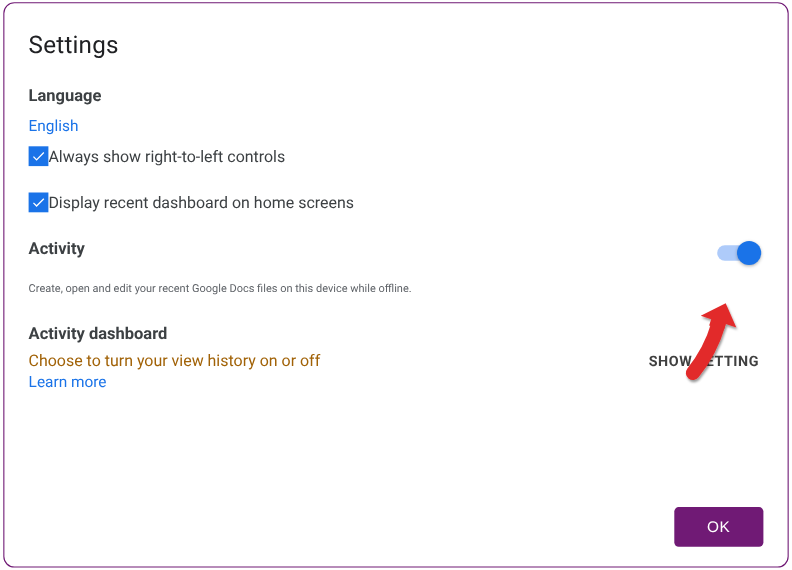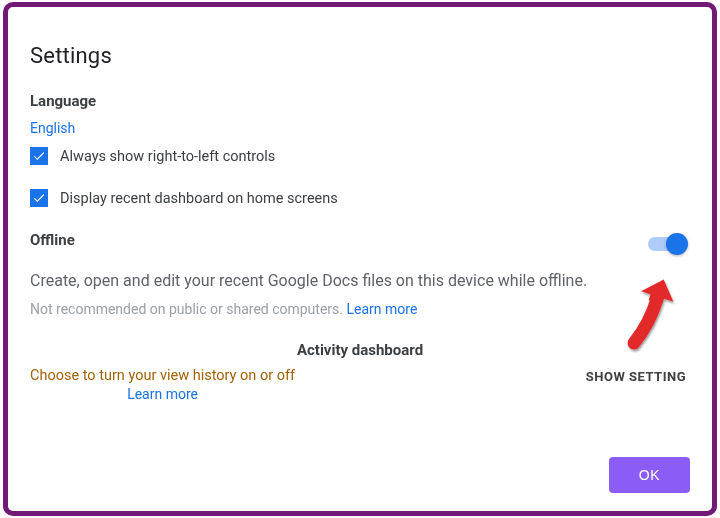--- a/index.html
+++ b/index.html
@@ -9,24 +9,24 @@
       font-family: 'Google Sans', Roboto, Arial, sans-serif;
       background: #fff;
       position: relative;
     }
     .dialog {
       position: absolute;
       top: 2px;
       left: 3px;
       right: 3px;
       bottom: 2px;
-      border: 5px solid #701a75;
+      border: 1px solid #701a75;
       border-radius: 10px;
       background: #fff;
-      padding: 36px 22px 22px 22px;
+      padding: 26px 22px 22px 22px;
       overflow: hidden;
     }
     .title {
       font-size: 22px;
       color: #202124;
       font-weight: 400;
       margin-bottom: 24px;
       letter-spacing: 0.2px;
     }
     .section-heading {
@@ -38,21 +38,21 @@
     .link {
       color: #1a73e8;
       font-size: 14px;
       text-decoration: none;
       cursor: pointer;
       margin-top: 40px;
     }
     .checkbox-row {
       display: flex;
       align-items: center;
-      gap: 12px;
+      gap: 0;
       margin-top: 10px;
     }
     .checkbox {
       width: 18px;
       height: 18px;
       background: #1a73e8;
       display: flex;
       align-items: center;
       justify-content: center;
       cursor: pointer;
@@ -84,31 +84,31 @@
       position: absolute;
       right: -4px;
       top: -4px;
       width: 22px;
       height: 22px;
       background: #1a73e8;
       border-radius: 50%;
       box-shadow: 0 1px 3px rgba(0,0,0,0.3);
     }
     .body-text {
-      font-size: 16px;
+      font-size: 10px;
       color: #5f6368;
       margin-top: 12px;
       line-height: 1.5;
     }
     .muted-text {
       font-size: 14px;
       color: #9aa0a6;
       margin-top: 8px;
     }
-    .section.activity { margin-top: 24px; text-align: center; }
+    .section.activity { margin-top: 24px; }
     .activity-row {
       display: flex;
       justify-content: space-between;
       align-items: flex-start;
       margin-top: 8px;
     }
     .activity-text {
       font-size: 14.5px;
       color: #a16207;
     }
@@ -120,21 +120,21 @@
       cursor: pointer;
       padding-top: 2px;
       padding-right: 4px;
     }
     .footer {
       position: absolute;
       bottom: 18px;
       right: 22px;
     }
     .ok-button {
-      background: #8b5cf6;
+      background: #701a75;
       color: #fff;
       border: none;
       border-radius: 4px;
       font-size: 14px;
       font-weight: 500;
       padding: 10px 30px;
       cursor: pointer;
       letter-spacing: 0.5px;
     }
     .arrow-overlay {
@@ -169,29 +169,26 @@
         <svg viewBox="0 0 24 24">
             <path fill="#fff" d="M9 16.17L4.83 12l-1.42 1.41L9 19 21 7l-1.41-1.41z"></path>
           </svg>
       </div>
       <span class="checkbox-label">Display recent dashboard on home screens</span>
     </div>
   </div>
 
   <div class="section offline">
     <div class="offline-header">
-      <div class="section-heading">Offline</div>
+      <div class="section-heading">Activity</div>
       <div class="toggle">
         <div class="toggle-knob"></div>
       </div>
     </div>
     <div class="body-text">Create, open and edit your recent Google Docs files on this device while offline.</div>
-    <div class="muted-text">
-      <span>Not recommended on public or shared computers. </span><a class="link">Learn more</a>
-    </div>
   </div>
 
   <div class="section activity">
     <div class="section-heading">Activity dashboard</div>
     <div class="activity-row">
       <div>
         <div class="activity-text">Choose to turn your view history on or off</div>
         <a class="link">Learn more</a>
       </div>
       <div class="show-setting">SHOW SETTING</div>

